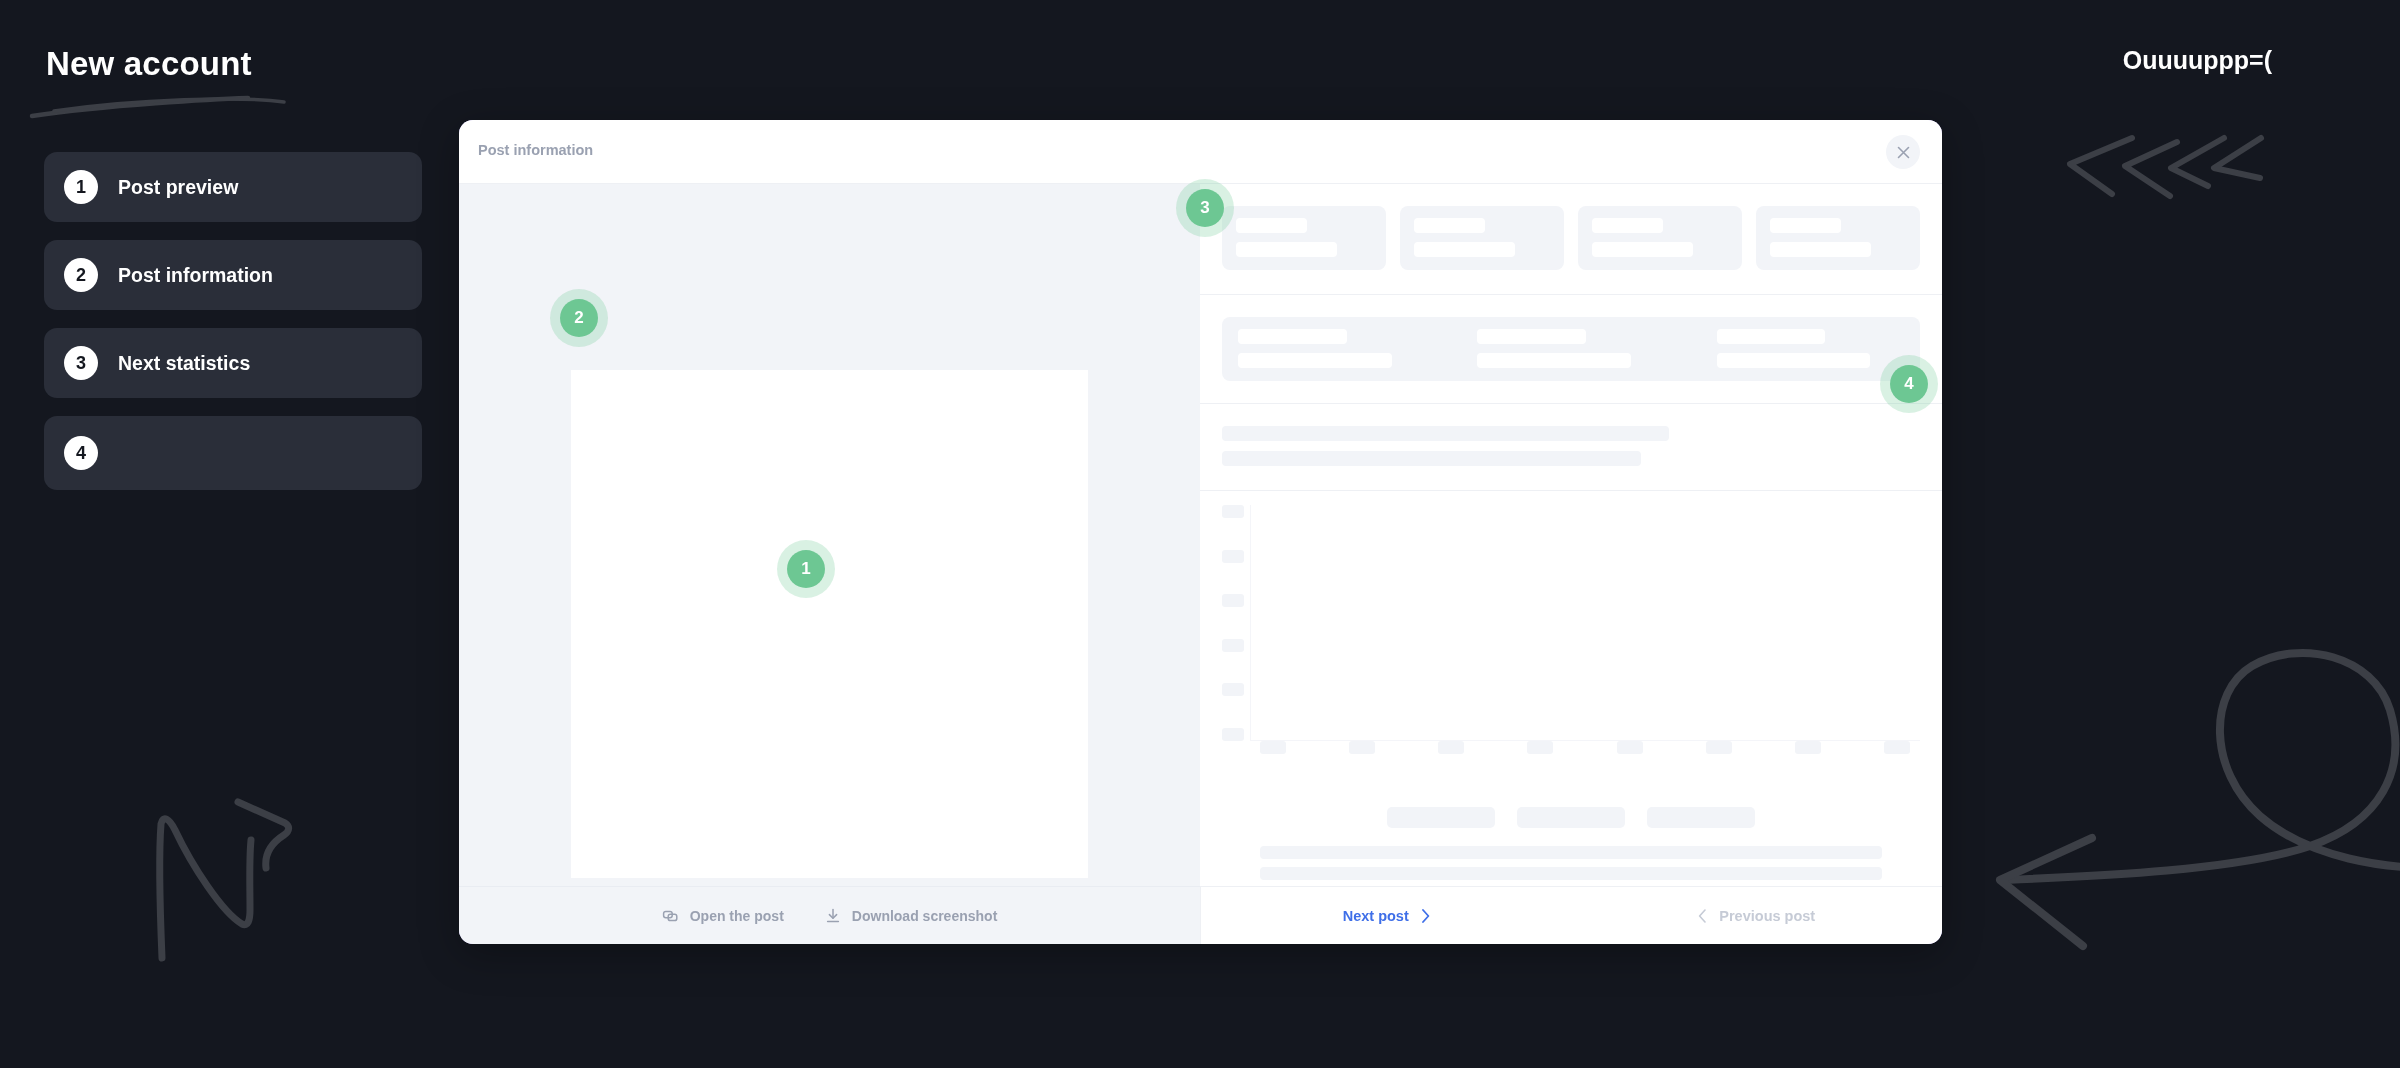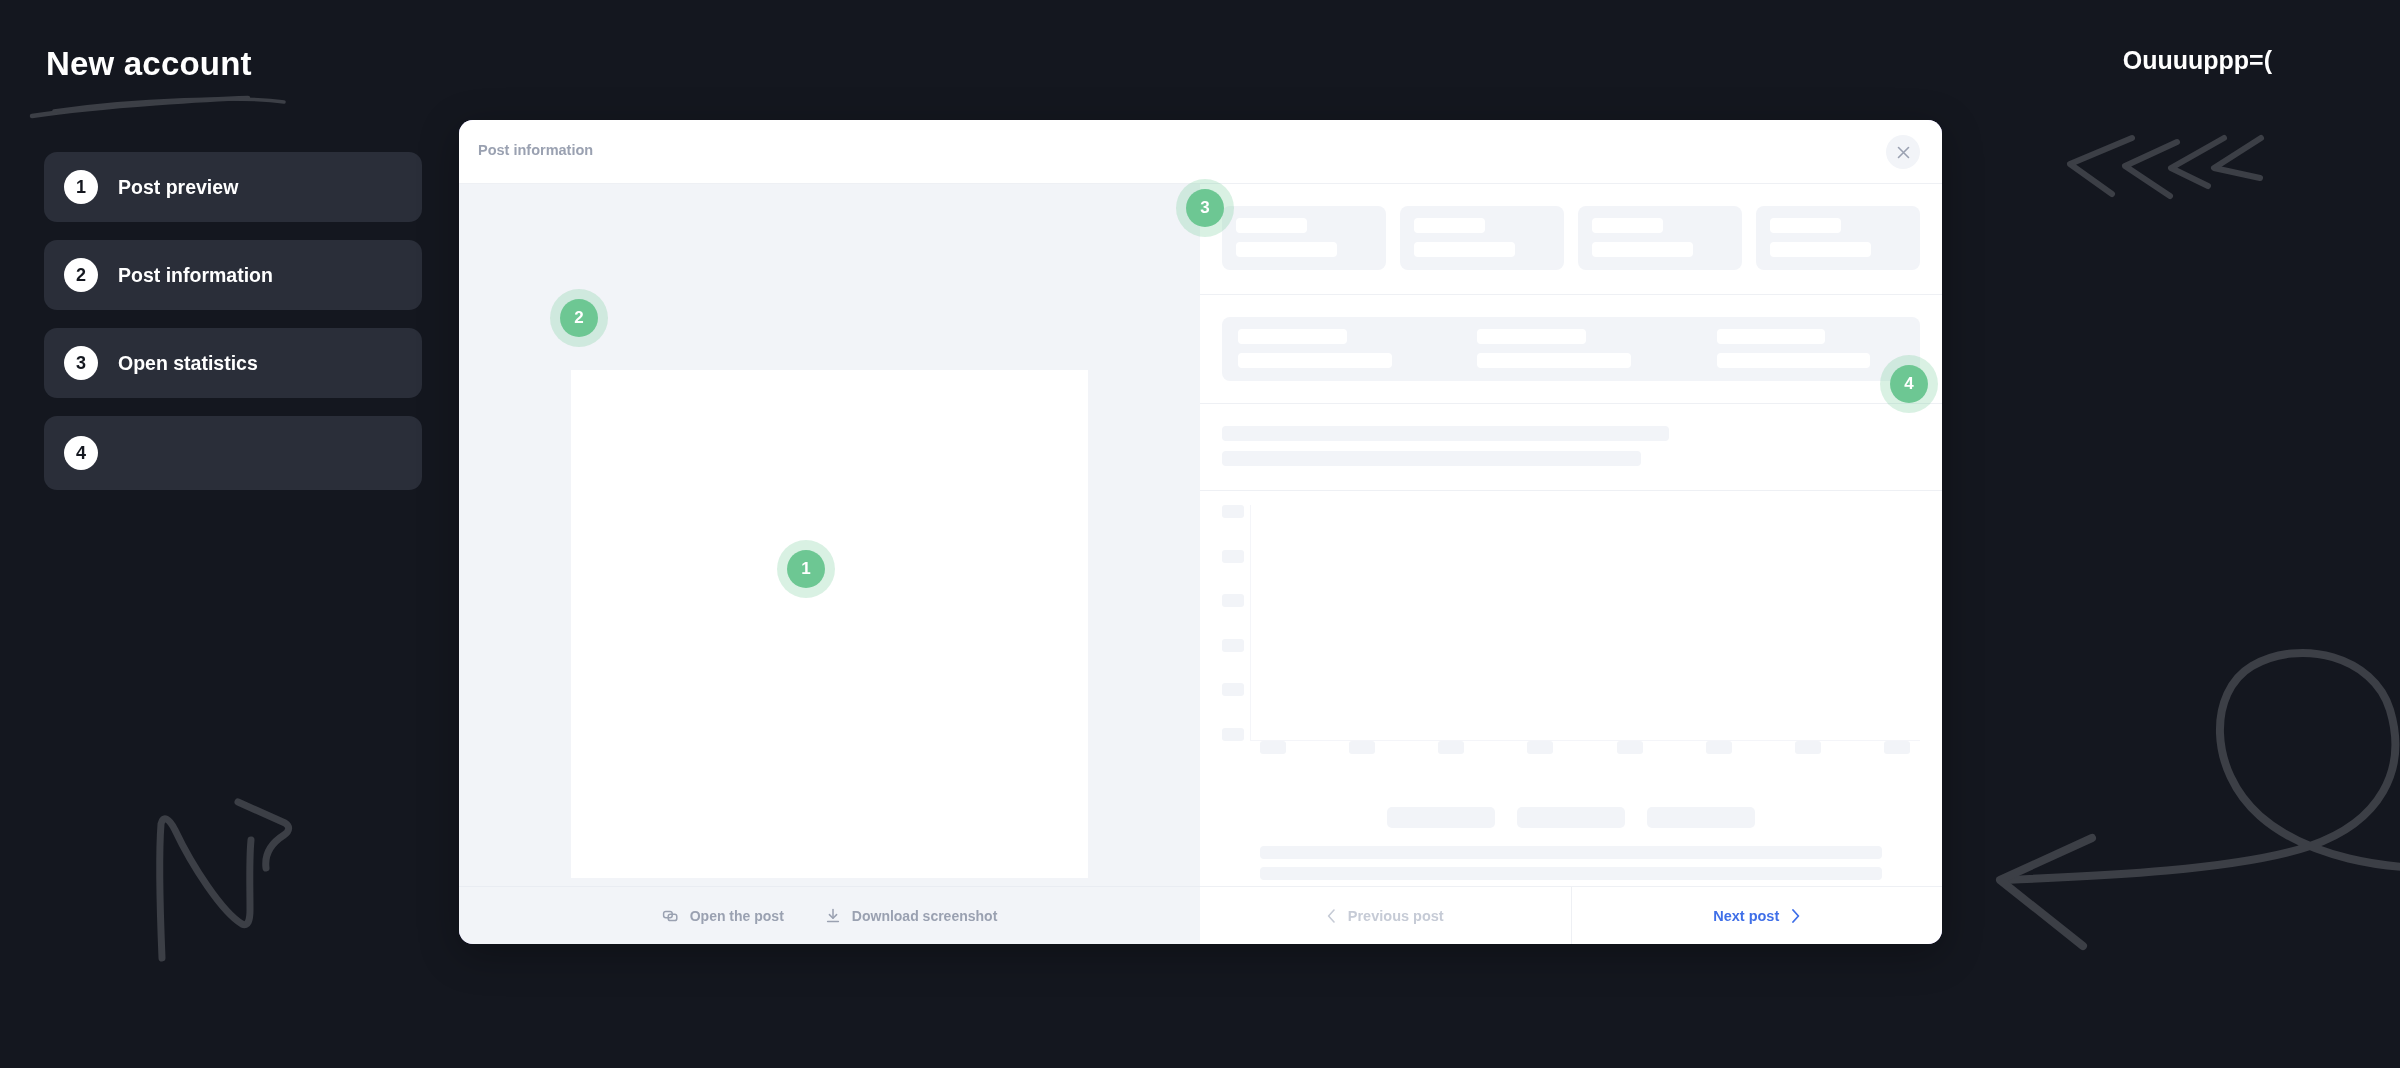--- a/index.html
+++ b/index.html
@@ -190,21 +190,21 @@
       <div class="step">
         <span class="step-num">1</span>
         <span class="step-label">Post preview</span>
       </div>
       <div class="step">
         <span class="step-num">2</span>
         <span class="step-label">Post information</span>
       </div>
       <div class="step">
         <span class="step-num">3</span>
-        <span class="step-label">Open statistics</span>
+        <span class="step-label">Next statistics</span>
       </div>
       <div class="step step-4">
         <span class="step-num">4</span>
       </div>
     </div>
   </div>
 
   <div class="modal">
 
     <div class="modal-header">
@@ -417,36 +417,36 @@
           <div class="legend-chip"></div>
           <div class="legend-chip"></div>
         </div>
 
         <div class="foot-lines">
           <div class="foot-line"></div>
           <div class="foot-line"></div>
         </div>
 
         <div class="nav-footer">
+          <button class="nav-btn nav-next">
+            <span>Next post</span>
+            <span>
+              <svg width="9" height="14" viewBox="0 0 9 14" fill="none">
+                <path d="M2 1 L7.4 7 L2 13" stroke="#3f6fe8" stroke-width="1.8" stroke-linecap="round" stroke-linejoin="round"></path>
+              </svg>
+            </span>
+          </button>
           <button class="nav-btn nav-prev">
             <span>
               <svg width="9" height="14" viewBox="0 0 9 14" fill="none">
                 <path d="M7 1 L1.6 7 L7 13" stroke="#c6cbd6" stroke-width="1.6" stroke-linecap="round" stroke-linejoin="round"></path>
               </svg>
             </span>
             <span>Previous post</span>
           </button>
-          <button class="nav-btn nav-next">
-            <span>Next post</span>
-            <span>
-              <svg width="9" height="14" viewBox="0 0 9 14" fill="none">
-                <path d="M2 1 L7.4 7 L2 13" stroke="#3f6fe8" stroke-width="1.8" stroke-linecap="round" stroke-linejoin="round"></path>
-              </svg>
-            </span>
-          </button>
         </div>
 
       </div>
     </div>
   </div>
 
   <div class="badge" id="badge1">
     <div class="badge-core">1</div>
   </div>
   <div class="badge" id="badge2">

